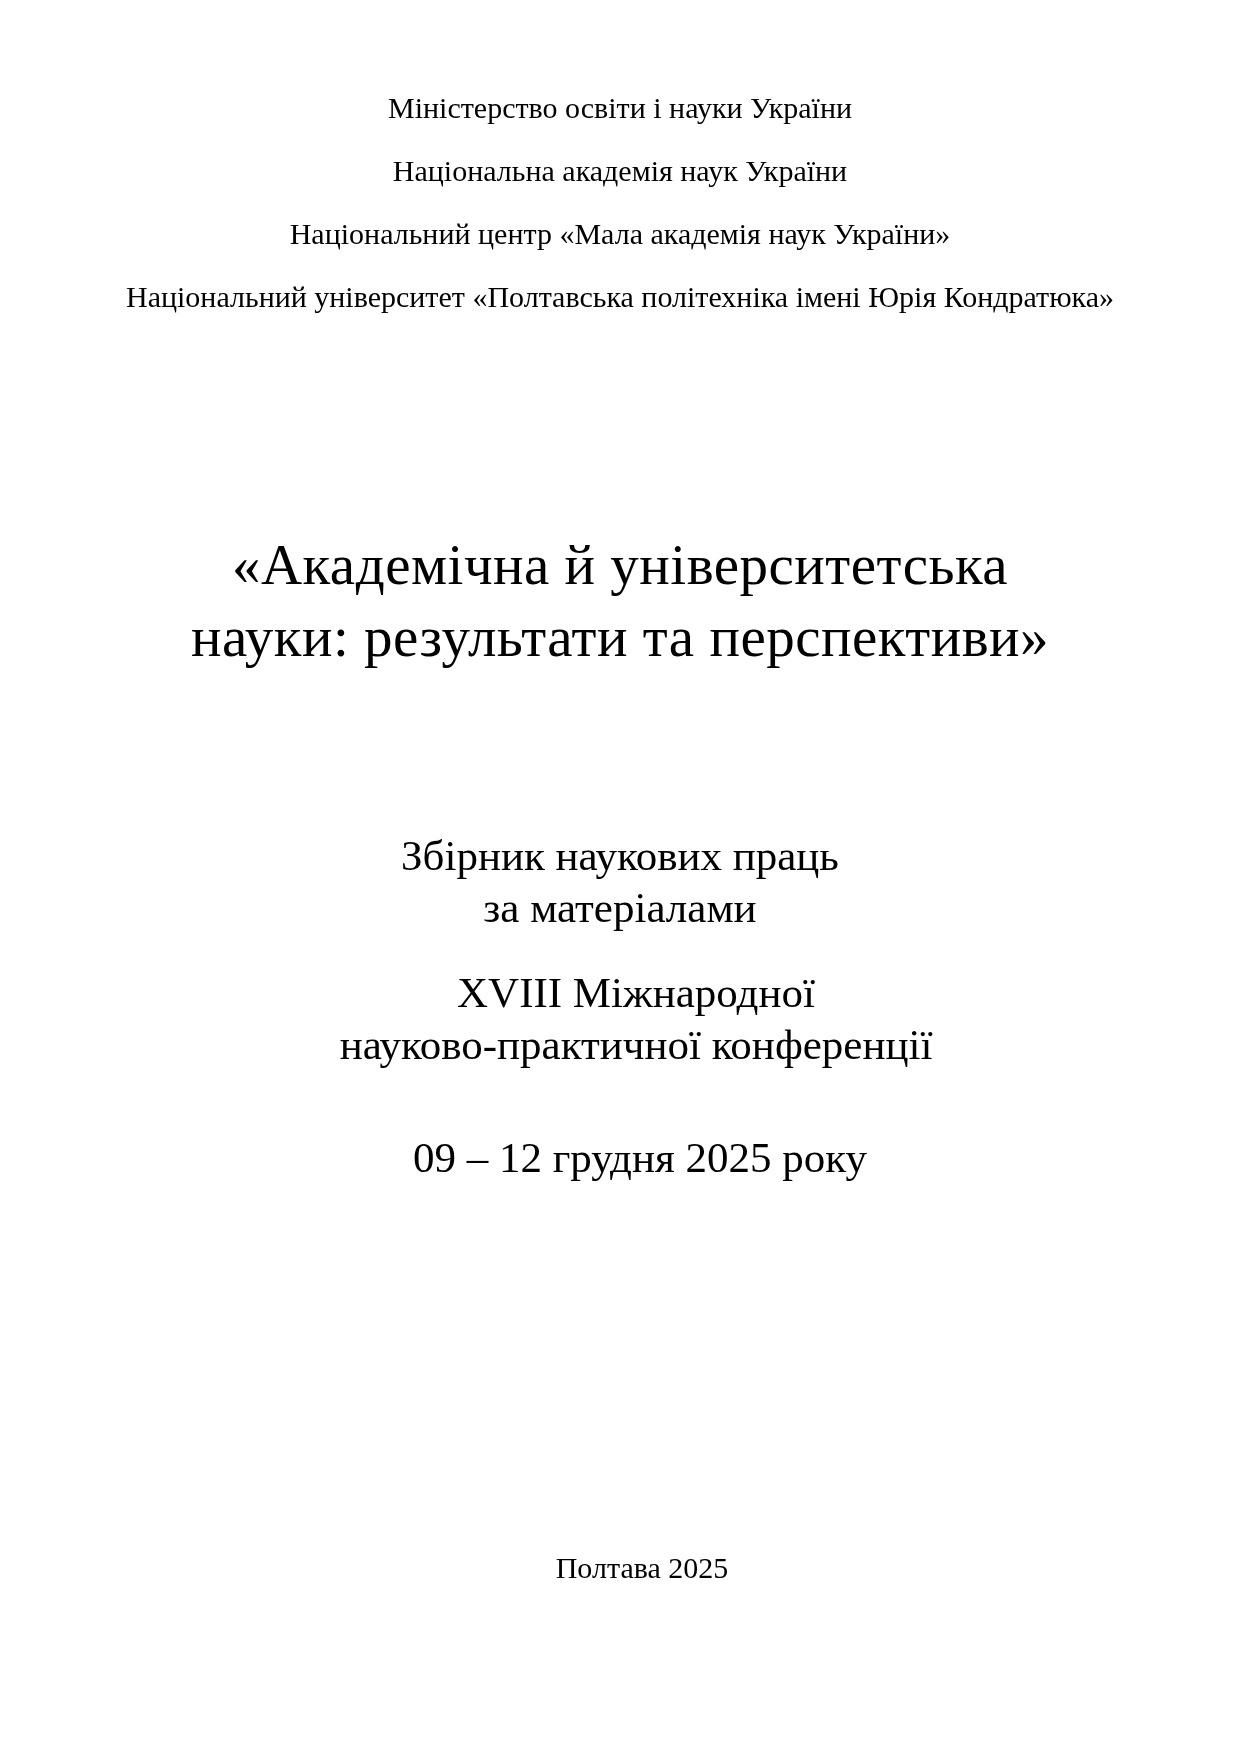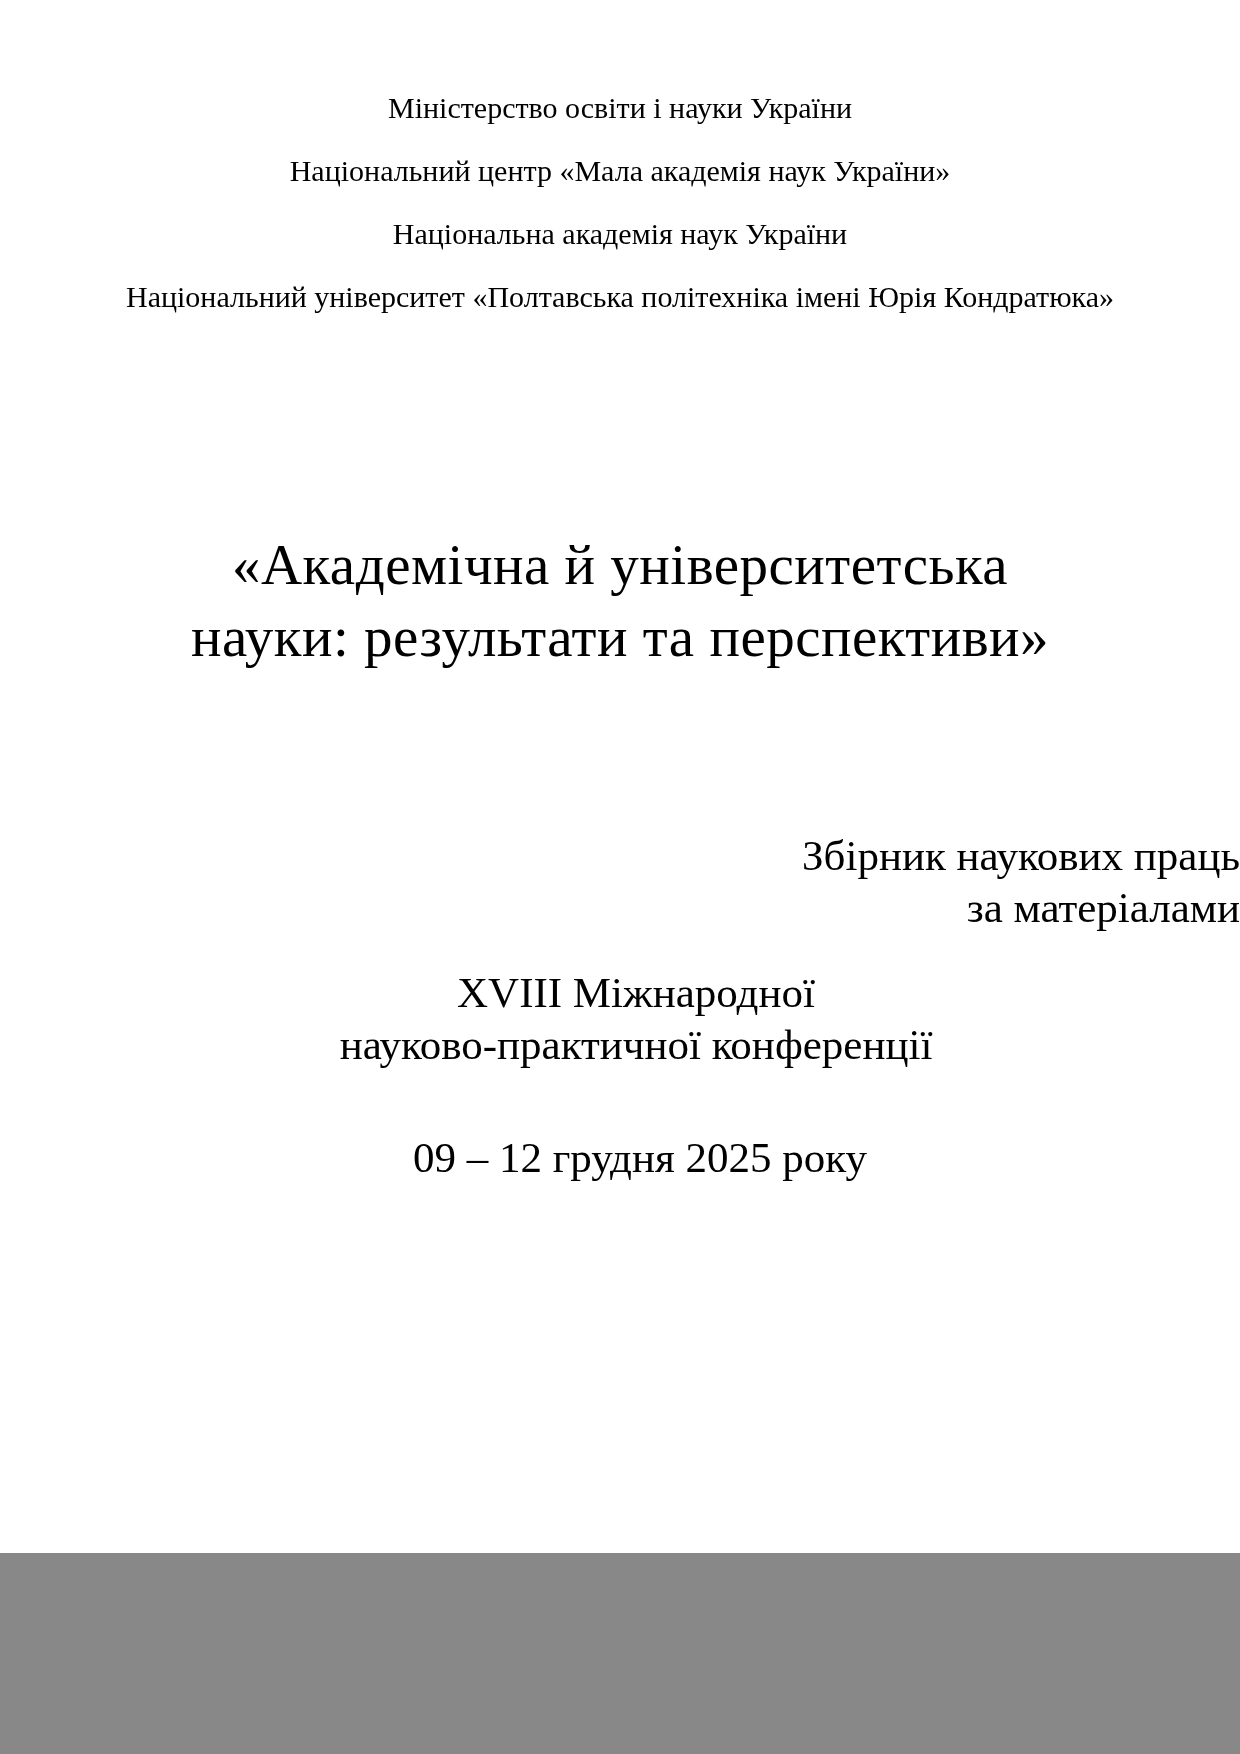--- a/index.html
+++ b/index.html
@@ -3,21 +3,21 @@
 <meta charset="utf-8">
 <style>
   * { margin: 0; padding: 0; box-sizing: border-box; }
   html, body {
     background: #888;
     font-family: "Liberation Serif", "DejaVu Serif", serif;
   }
   .page {
     position: relative;
     width: 1240px;
-    height: 1553px;
+    height: 1754px;
     margin: 0 auto;
     background: #ffffff;
     color: #000000;
     overflow: hidden;
   }
   .centered-block {
     position: absolute;
     left: 0;
     right: 0;
     text-align: center;
@@ -31,21 +31,20 @@
     top: 529px;
     font-size: 57px;
     font-weight: normal;
     line-height: 72px;
     letter-spacing: 0.5px;
   }
   .proceedings {
     top: 830px;
     font-size: 43px;
     line-height: 52px;
-    text-align: right;
   }
   .conference {
     top: 967px;
     font-size: 43px;
     line-height: 52px;
     padding-left: 32px;
   }
   .date-line {
     top: 1132px;
     font-size: 43px;
@@ -59,22 +58,22 @@
     margin-left: 44px;
   }
 </style>
 </head>
 <body>
 
 <div class="page">
 
   <div class="centered-block institutions">
     <div>Міністерство освіти і науки України</div>
+    <div>Національна академія наук України</div>
     <div>Національний центр «Мала академія наук України»</div>
-    <div>Національна академія наук України</div>
     <div>Національний університет «Полтавська політехніка імені Юрія Кондратюка»</div>
   </div>
 
   <div class="centered-block doc-title">
     <div>«Академічна й університетська</div>
     <div>науки: результати та перспективи»</div>
   </div>
 
   <div class="centered-block proceedings">
     <div>Збірник наукових праць</div>

